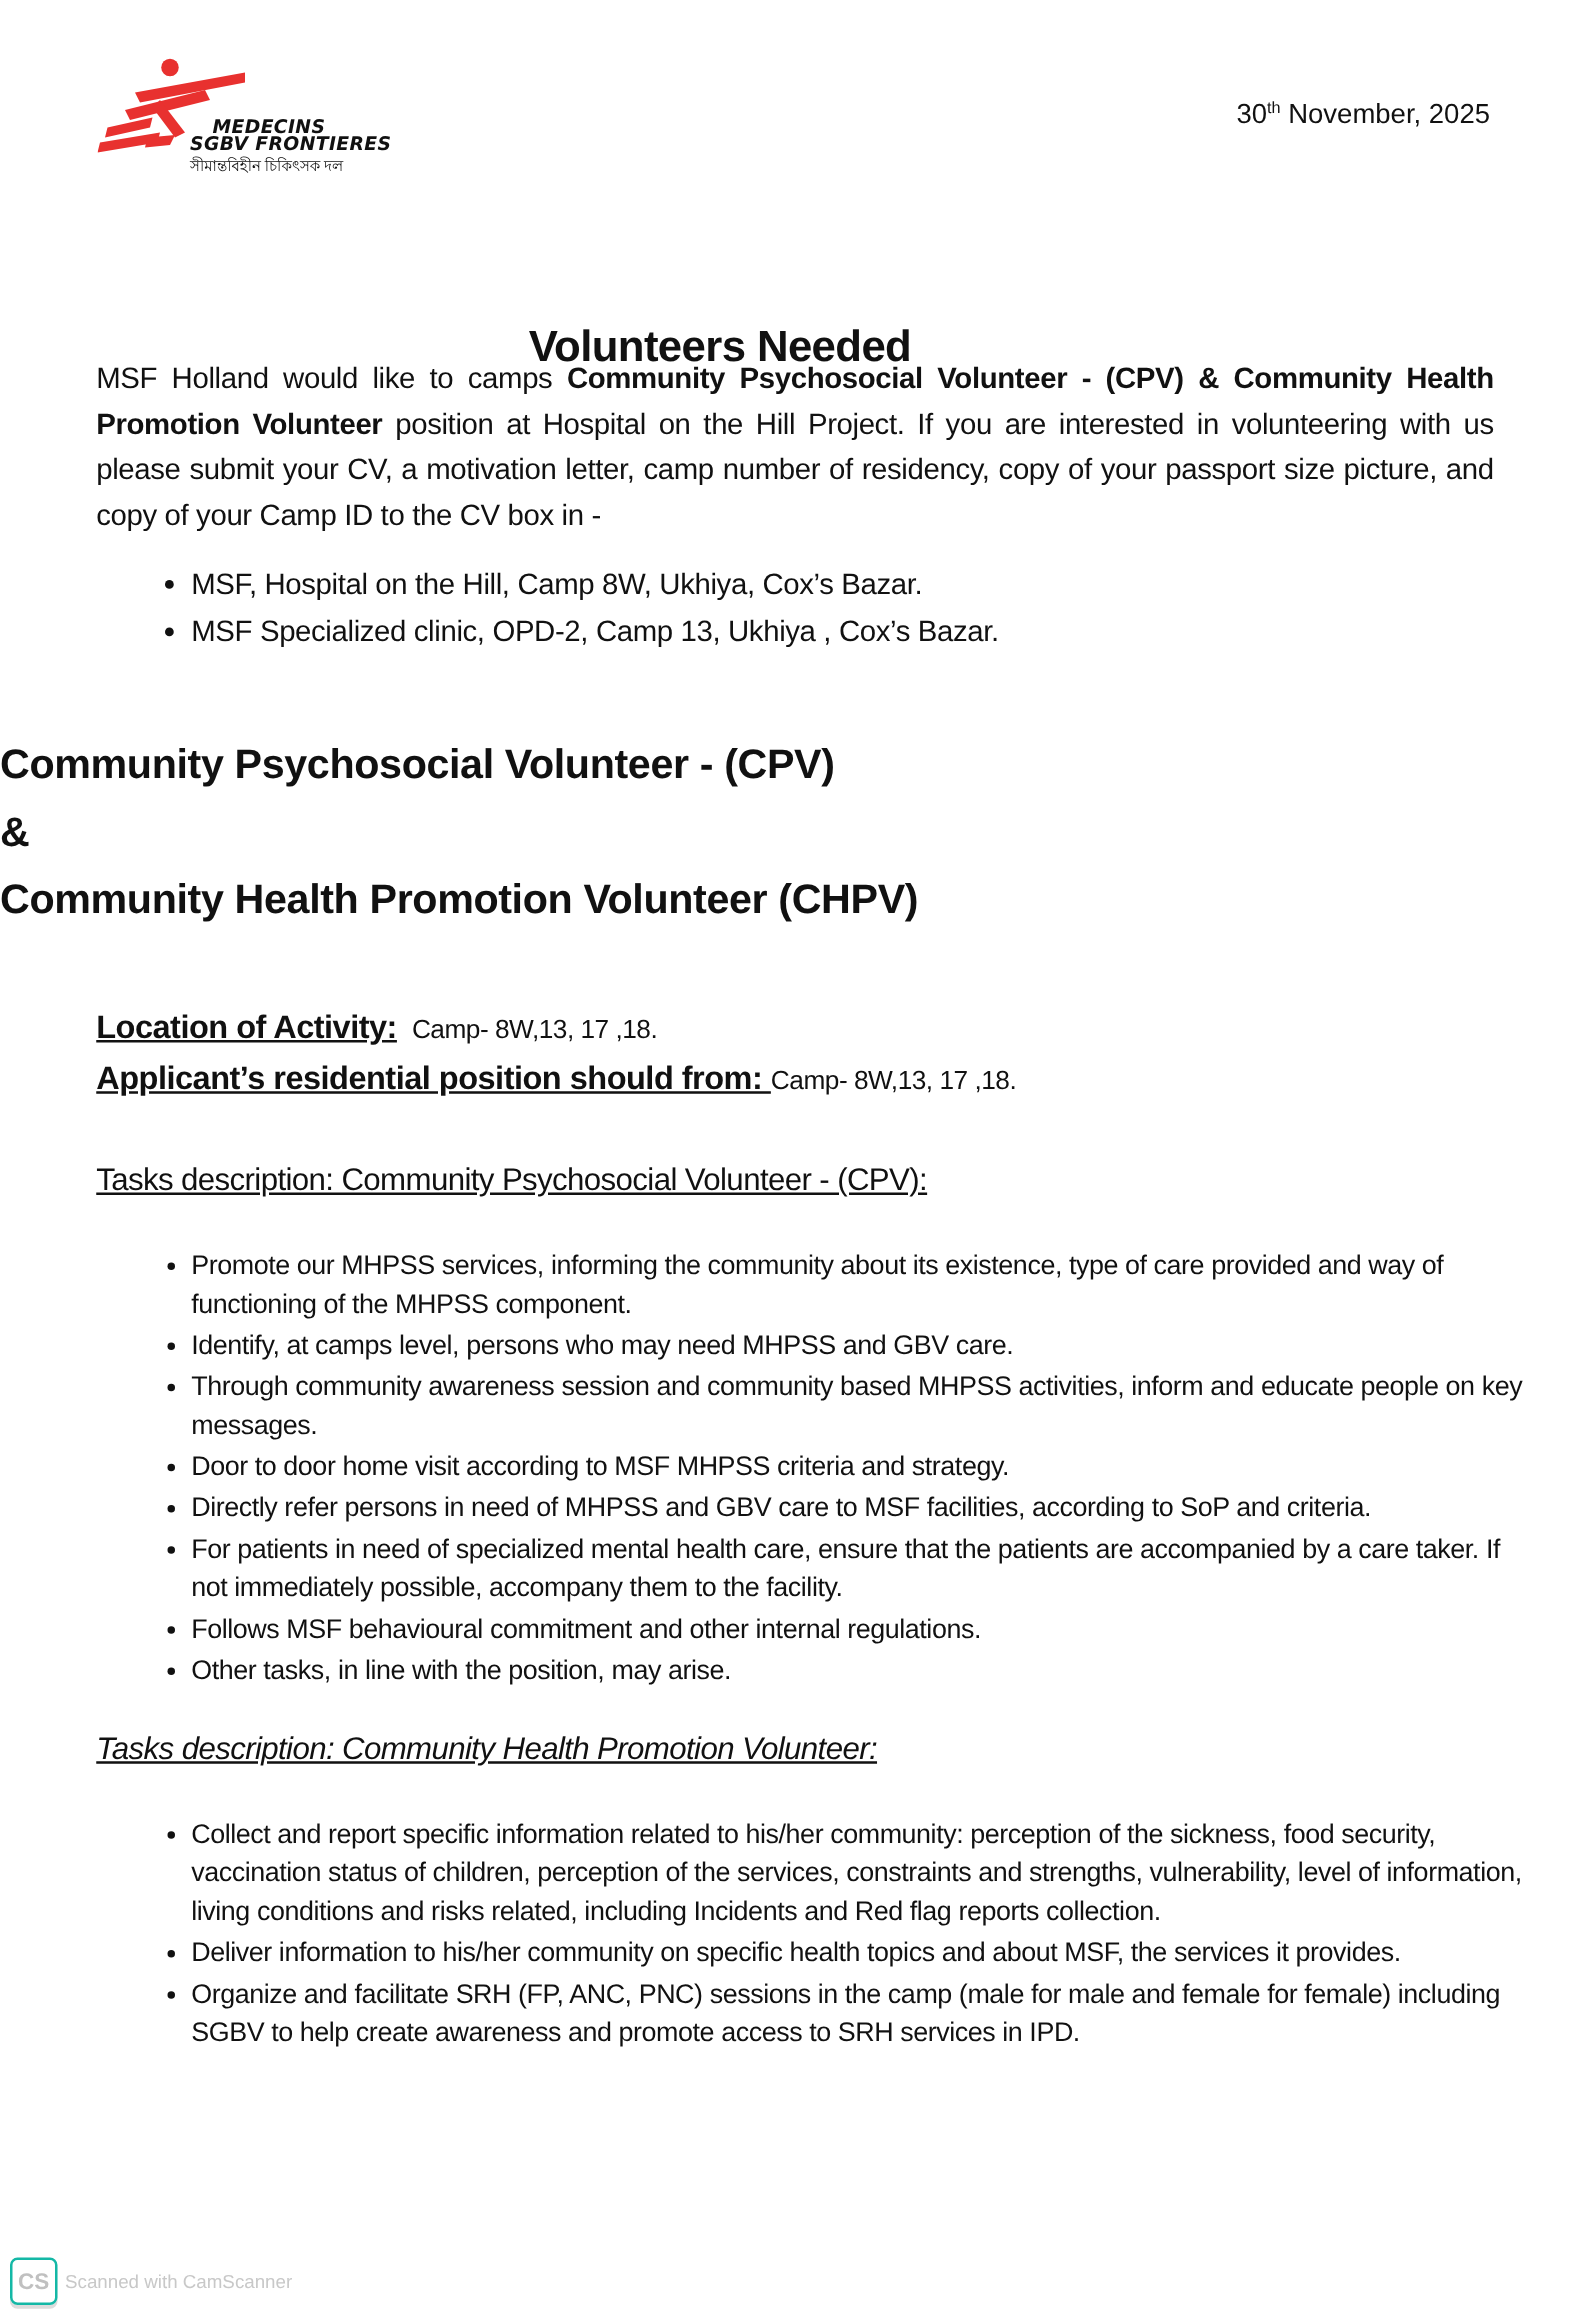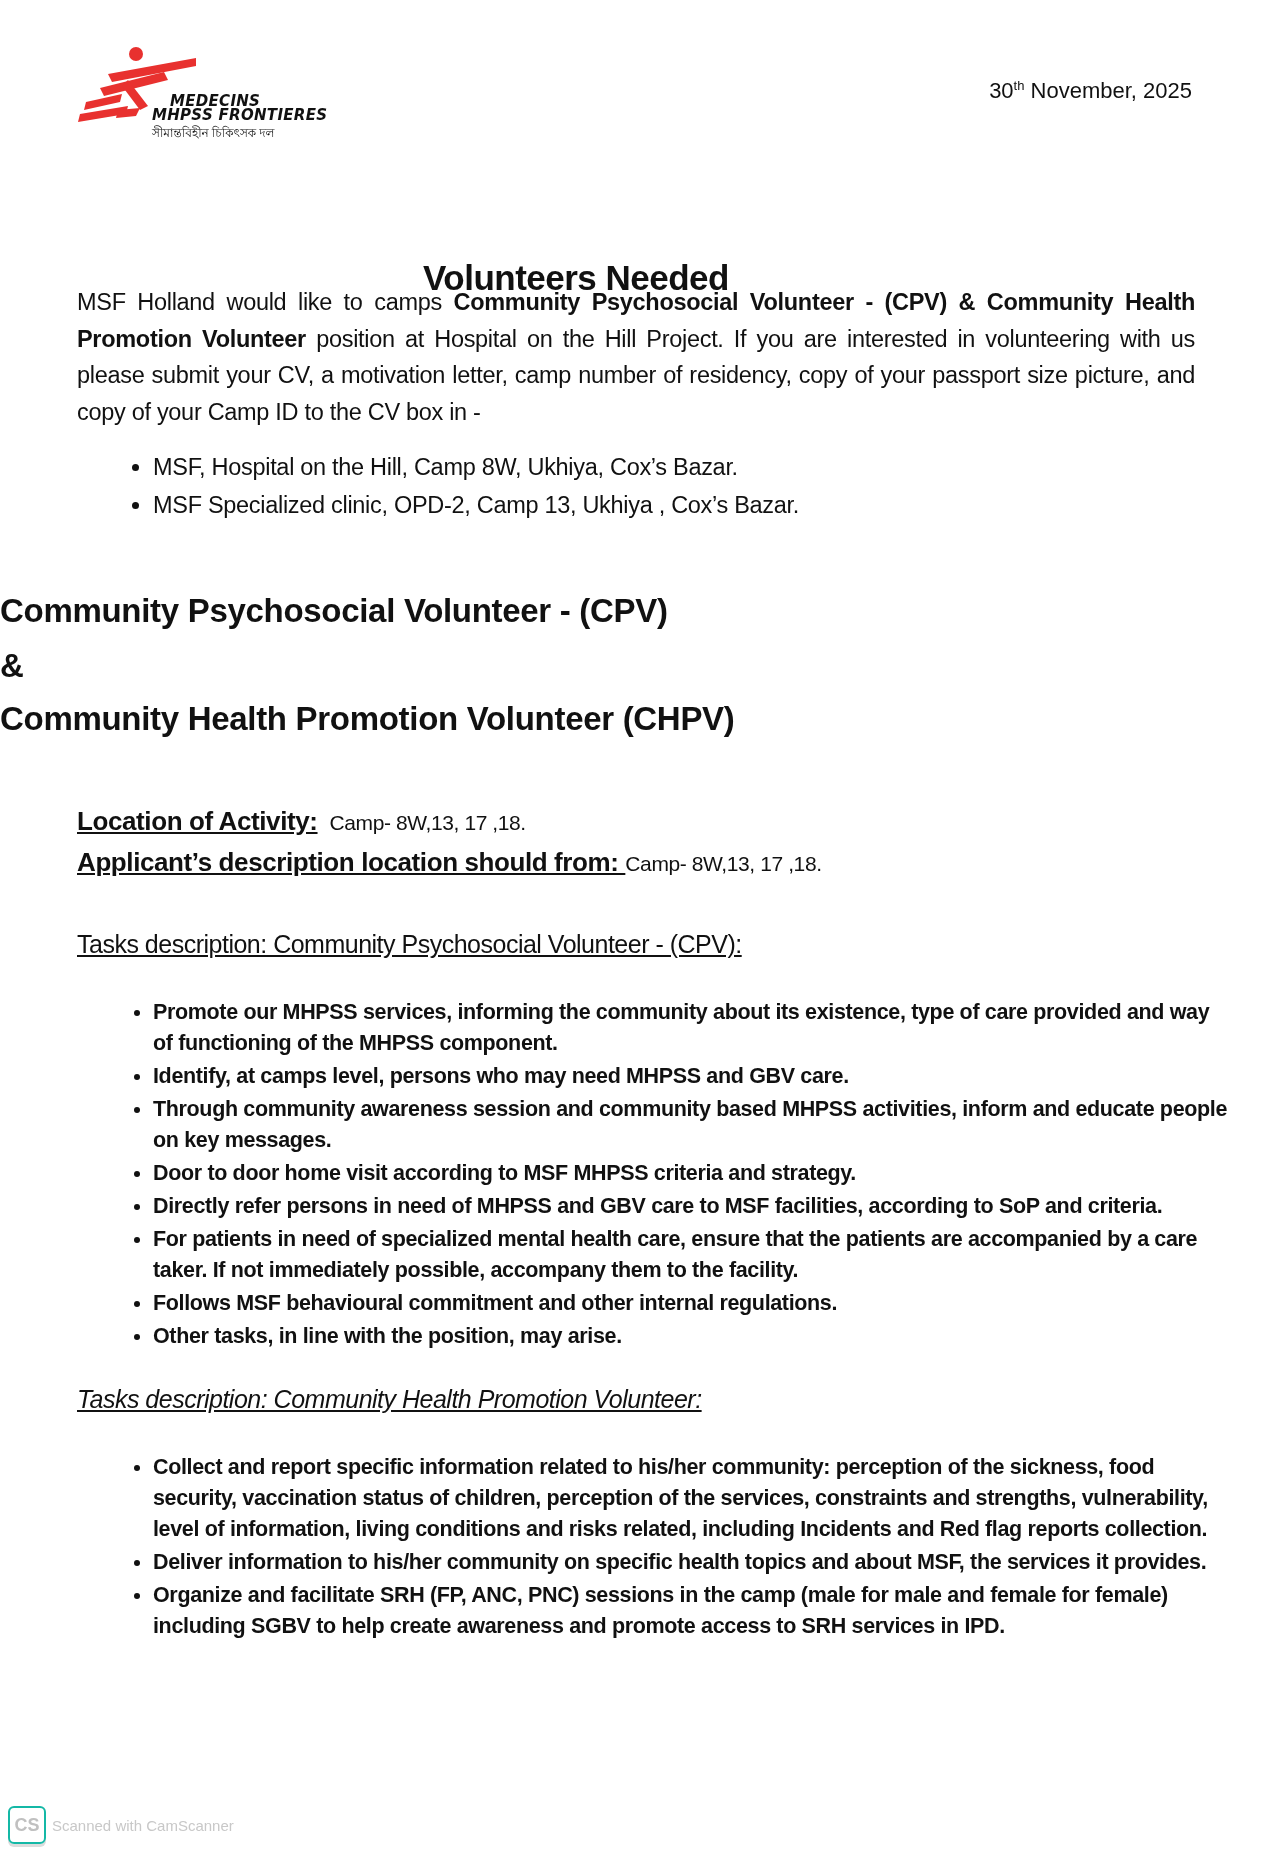--- a/index.html
+++ b/index.html
@@ -21,39 +21,39 @@
     .date sup { font-size: 13px; }
     .title { left: 1px; width: 1150px; text-align: center; top: 210px; font-size: 35px; font-weight: bold; letter-spacing: -0.5px; margin-top: 48px; }
     .intro { left: 77px; width: 1118px; top: 284px; font-size: 23.5px; line-height: 36.5px; text-align: justify; letter-spacing: -0.3px; }
     .intro b { font-weight: bold; }
     ul.loc { left: 115px; top: 448px; margin: 0; padding: 0 0 0 38px; font-size: 23.5px; font-weight: normal; line-height: 38px; letter-spacing: -0.3px; }
     .subhead { left: 0; width: 1272px; text-align: left; font-size: 33px; font-weight: bold; letter-spacing: -0.3px; }
     .field { left: 77px; font-size: 26px; font-weight: bold; text-decoration: underline; letter-spacing: -0.4px; }
     .field .val { font-size: 21px; font-weight: normal; text-decoration: none; display: inline-block; margin-left: 12px; }
     .taskhead { left: 77px; font-size: 25px; text-decoration: underline; letter-spacing: -0.5px; }
     ul.tasks { left: 115px; width: 1075px; margin: 0; padding: 0 0 0 38px; font-size: 21.5px; line-height: 31px; letter-spacing: -0.35px; }
-    ul.tasks li { margin-bottom: 2px; font-weight: bold; }
+    ul.tasks li { margin-bottom: 2px; }
     .watermark { left: 8px; top: 1806px; display: flex; align-items: center; gap: 6px; color: #c8c8c8; font-size: 15px; }
     .cs-box { width: 34px; height: 34px; border: 2px solid #14b8a6; border-radius: 6px; display: flex; align-items: center; justify-content: center; font-weight: bold; font-size: 18px; color: #c0c0c0; box-shadow: 0 3px 0 #dcdcdc; }
   </style>
 </head>
 <body>
 
 <div class="abs logo">
   <svg width="120" height="100" viewBox="0 0 120 100" style="position:absolute;left:0;top:0;">
     <circle cx="58" cy="10" r="7" fill="#e8312f"></circle>
     <path d="M30 30 L118 14 L118 22 L34 38 Z" fill="#e8312f"></path>
     <path d="M22 44 L86 28 L90 36 L26 52 Z" fill="#e8312f"></path>
     <path d="M50 36 L70 62 L62 66 L44 42 Z" fill="#e8312f"></path>
     <path d="M8 58 L44 50 L42 58 L6 66 Z" fill="#e8312f"></path>
     <path d="M2 70 L50 62 L48 70 L0 78 Z" fill="#e8312f"></path>
     <path d="M40 66 L62 64 L58 72 L38 74 Z" fill="#e8312f"></path>
   </svg>
   <span class="logo-text1">MEDECINS</span>
-  <span class="logo-text2">MHPSS FRONTIERES</span>
+  <span class="logo-text2">SGBV FRONTIERES</span>
   <span class="logo-text3">সীমান্তবিহীন চিকিৎসক দল</span>
 </div>
 
 <div class="abs date">
   <span>30</span><sup>th</sup><span> November, 2025</span>
 </div>
 
 <div class="abs title">Volunteers Needed</div>
 
 <div class="abs intro">
@@ -66,21 +66,21 @@
 </ul>
 
 <div class="abs subhead" style="top:592px;">Community Psychosocial Volunteer - (CPV)</div>
 <div class="abs subhead" style="top:647px;">&amp;</div>
 <div class="abs subhead" style="top:700px;">Community Health Promotion Volunteer (CHPV)</div>
 
 <div class="abs field" style="top:806px;">
   <span>Location of Activity:</span><span class="val">Camp- 8W,13, 17 ,18.</span>
 </div>
 <div class="abs field" style="top:847px;">
-  <span>Applicant’s description location should from: </span><span class="val" style="margin-left:0">Camp- 8W,13, 17 ,18.</span>
+  <span>Applicant’s residential position should from: </span><span class="val" style="margin-left:0">Camp- 8W,13, 17 ,18.</span>
 </div>
 
 <div class="abs taskhead" style="top:930px;">Tasks description: Community Psychosocial Volunteer - (CPV):</div>
 <ul class="abs tasks" style="top:997px;">
   <li>Promote our MHPSS services, informing the community about its existence, type of care provided and way of functioning of the MHPSS component.</li>
   <li>Identify, at camps level, persons who may need MHPSS and GBV care.</li>
   <li>Through community awareness session and community based MHPSS activities, inform and educate people on key messages.</li>
   <li>Door to door home visit according to MSF MHPSS criteria and strategy.</li>
   <li>Directly refer persons in need of MHPSS and GBV care to MSF facilities, according to SoP and criteria.</li>
   <li>For patients in need of specialized mental health care, ensure that the patients are accompanied by a care taker. If not immediately possible, accompany them to the facility.</li>

